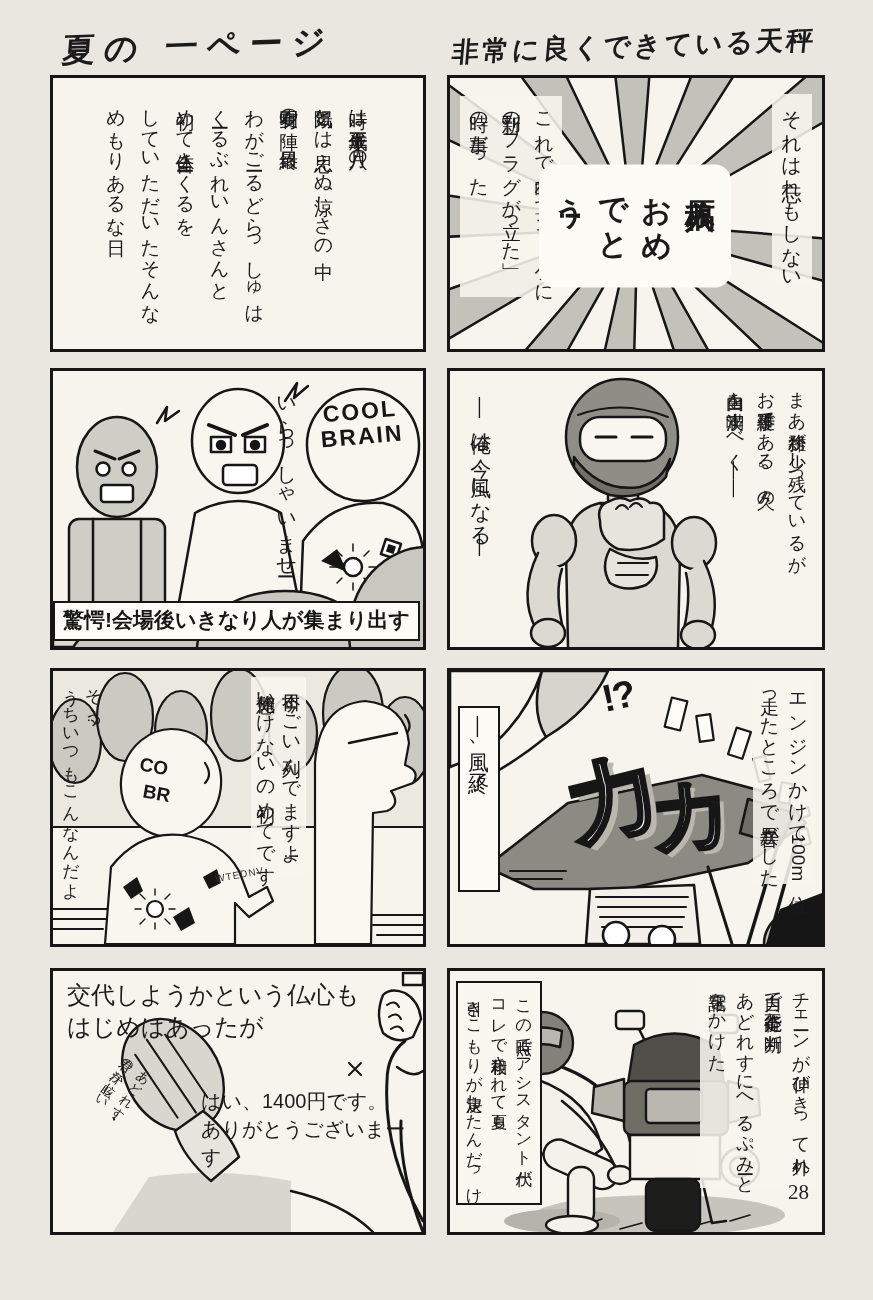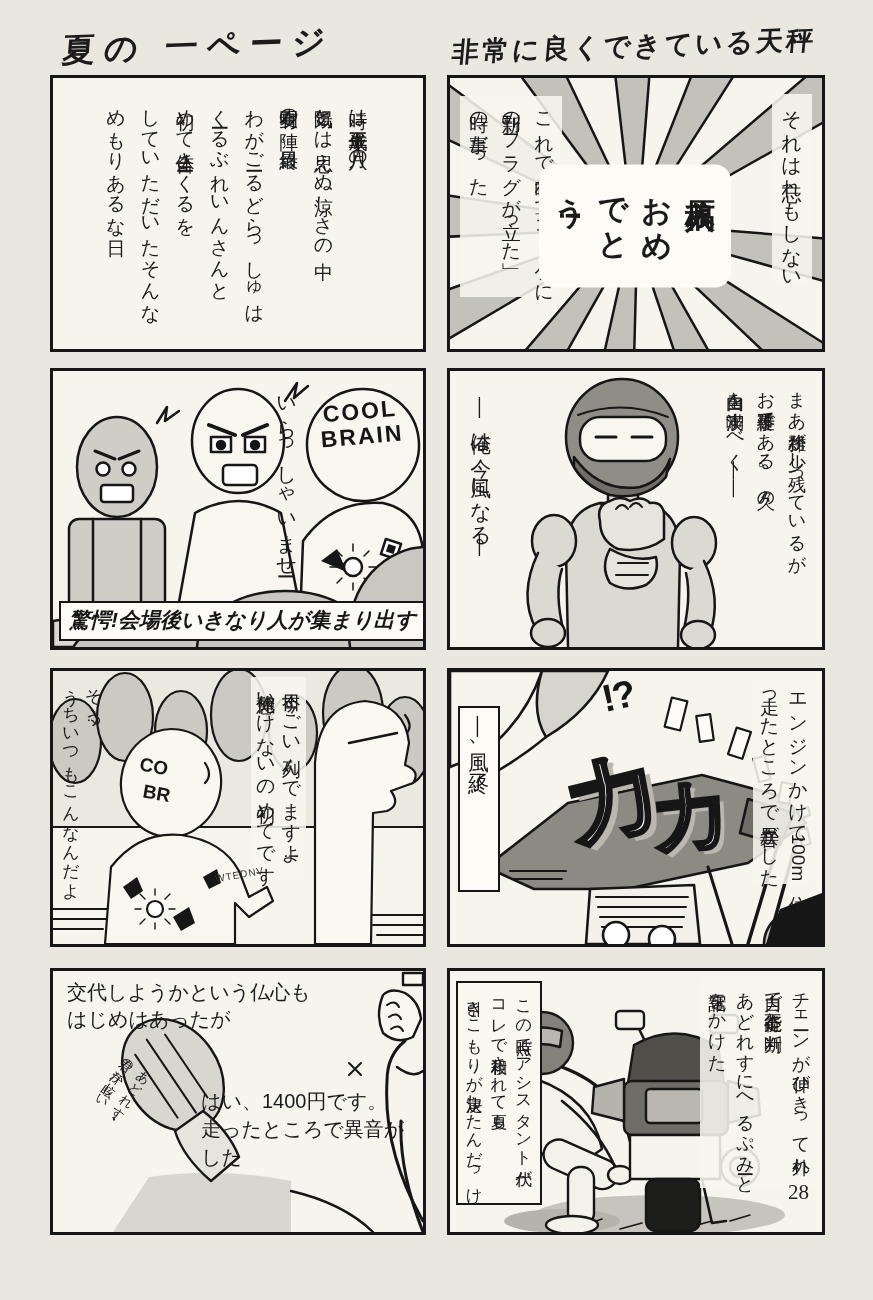--- a/index.html
+++ b/index.html
@@ -141,21 +141,21 @@
             <ellipse cx="310" cy="74" rx="56" ry="56" fill="#f8f6ef"></ellipse>
           </g>
         <ellipse cx="96" cy="292" rx="80" ry="48" fill="#c9c8c0"></ellipse>
         <ellipse cx="232" cy="278" rx="88" ry="58" fill="#c9c8c0"></ellipse>
         <ellipse cx="374" cy="262" rx="78" ry="86" fill="#c9c8c0"></ellipse>
       </g>
     </svg>
     <div class="headtext" style="left:252px;top:28px;width:112px;font-size:23px;transform:rotate(-5deg);">COOL
 BRAIN</div>
     <div class="vtext" style="right:118px;top:12px;font-size:20px;">いらっしゃいませー</div>
-    <div class="caption-box" style="left:6px;bottom:6px;font-size:21px;font-style:italic;">驚愕!会場後いきなり人が集まり出す</div>
+    <div class="caption-box" style="left:0;bottom:6px;font-size:21px;">驚愕!会場後いきなり人が集まり出す</div>
   </div>
 
   <div class="panel" style="left:447px;top:368px;width:378px;height:282px;">
     <svg class="art" viewBox="0 0 372 276" preserveAspectRatio="none">
       <g stroke="#161616" stroke-width="2.5" fill="none" stroke-linecap="round" stroke-linejoin="round">
         <path d="M118 276 L116 180 Q116 140 150 132 L196 132 Q230 140 230 182 L228 276" fill="#dbd9d1"></path>
         <path d="M150 132 Q172 150 196 132"></path>
         <ellipse cx="104" cy="170" rx="22" ry="26" fill="#dbd9d1"></ellipse>
         <ellipse cx="244" cy="172" rx="22" ry="26" fill="#dbd9d1"></ellipse>
         <path d="M88 182 Q68 224 86 258 L114 262 Q104 222 112 198" fill="#dbd9d1"></path>
@@ -282,26 +282,26 @@
         <path d="M238 220 Q290 232 320 261"></path>
         <path d="M370 250 Q330 180 334 110 Q334 84 352 70" stroke-width="3"></path>
         <path d="M370 261 Q346 200 348 150" stroke-width="3"></path>
         <path d="M330 24 Q322 44 330 62 Q344 74 360 66 L368 48 Q366 30 352 22 Q338 16 330 24 Z" fill="#f8f6ef"></path>
         <path d="M334 34 q8 -6 12 2 M336 46 q8 -6 12 2 M338 58 q8 -6 12 2" stroke-width="2"></path>
         <rect x="350" y="2" width="20" height="12" fill="#f8f6ef"></rect>
         <path d="M296 92 l12 12 M308 92 l-12 12" stroke-width="2"></path>
         <path d="M344 96 q16 12 26 4" stroke-width="2.5"></path>
       </g>
     </svg>
-    <div class="htext" style="left:14px;top:8px;font-size:20px;line-height:1.35;">交代しようかという仏心も
+    <div class="htext" style="left:14px;top:8px;font-size:24px;line-height:1.35;">交代しようかという仏心も
 はじめはあったが</div>
     <div class="vtext" style="left:52px;top:82px;font-size:13px;line-height:1.6;transform:rotate(35deg);">あどれす・・・
 君の汗が眩しい</div>
     <div class="htext" style="left:148px;top:116px;font-size:20px;line-height:1.4;">はい、1400円です。
-走ったところで異音がした</div>
+ありがとうございまーす</div>
   </div>
 
   <div class="panel" style="left:447px;top:968px;width:378px;height:267px;">
     <svg class="art" viewBox="0 0 372 261" preserveAspectRatio="none">
       <g stroke="#161616" stroke-width="2.4" stroke-linejoin="round" stroke-linecap="round">
         <ellipse cx="210" cy="244" rx="125" ry="20" fill="#c6c4bc" stroke="none"></ellipse>
         <ellipse cx="112" cy="250" rx="58" ry="12" fill="#b5b3ab" stroke="none"></ellipse>
         <path d="M100 252 l20 -8 M130 256 l22 -8 M170 258 l22 -6 M240 256 l22 -6 M280 250 l20 -6" stroke-width="1.6" fill="none"></path>
         <path d="M112 96 Q170 118 180 170" fill="none" stroke-width="3"></path>
         <path d="M86 108 Q142 128 152 178 L118 202 Q72 176 64 128 Z" fill="#f3f1e9"></path>

